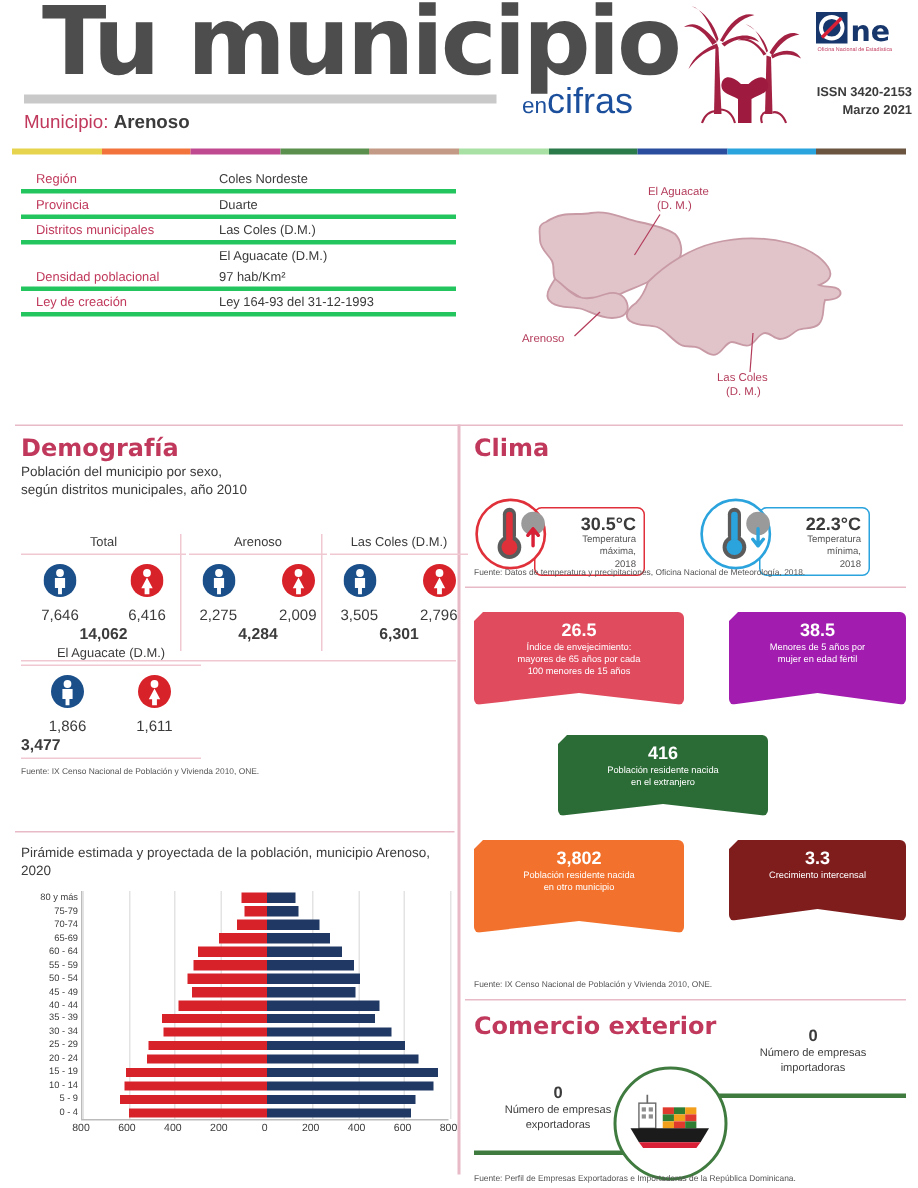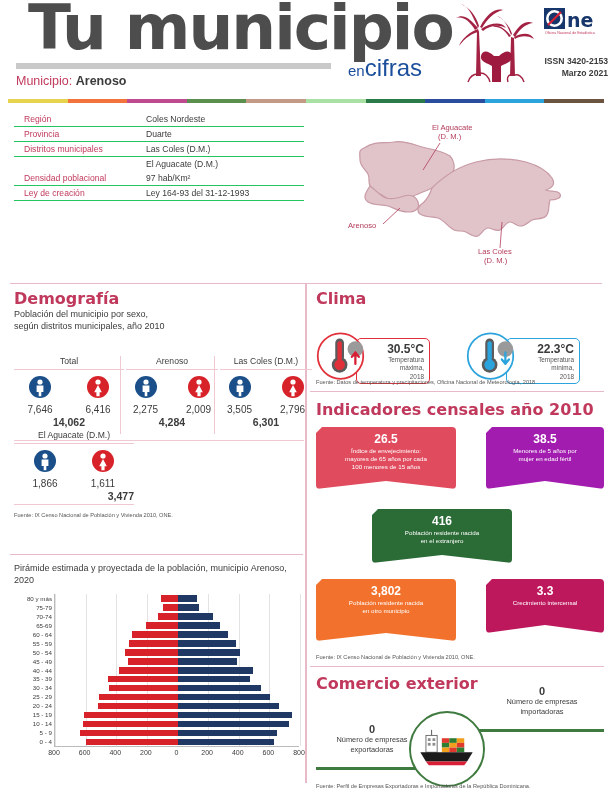--- a/index.html
+++ b/index.html
@@ -37,21 +37,21 @@
   .onelogo { position: absolute; left: 544px; top: 8px; width: 64px; }
   .issn { position: absolute; left: 505px; top: 55px; width: 103px; text-align: right;
           font-size: 8.6px; color: #3b3b3b; line-height: 1.45; font-weight: bold;}
 
   
   .strip { position: absolute; left: 8px; top: 99px; width: 596px; height: 4px; display: flex; }
   .strip div { flex: 1; height: 100%; }
 
   
   .info { position: absolute; left: 14px; top: 112px; width: 290px; }
-  .info-row { display: flex; border-bottom: 1px solid #22c55e; padding: 2px 0 2px 10px; }
+  .info-row { display: flex; border-bottom: 3px solid #22c55e; padding: 2px 0 2px 10px; }
   .info-row.noline { border-bottom: none; }
   .info-k { width: 122px; font-size: 8.6px; color: #c0395c; }
   .info-v { font-size: 8.6px; color: #3b3b3b; }
 
   
   .map { position: absolute; left: 320px; top: 108px; width: 285px; height: 168px; }
   .map svg { width: 100%; height: 100%; }
   .maplbl { font-size: 7.6px; fill: #b33b5a; font-family: "Liberation Sans", sans-serif; }
 
   
@@ -348,21 +348,21 @@
     </div>
     <div class="dsex">
       <span><svg viewBox="0 0 22 22" width="22" height="22">
               <circle cx="11" cy="11" r="11" fill="#d8222a"></circle>
     <circle cx="11" cy="6" r="2.6" fill="#fff"></circle>
     <path d="M11 9 L14.8 16.2 h-2.2 v4 h-3.2 v-4 h-2.2 z" fill="#fff"></path>
             </svg></span>
       <div class="dnum">1,611</div>
     </div>
   </div>
-  <div class="dtot" style="text-align:right">3,477</div>
+  <div class="dtot" style="text-align:left">3,477</div>
   <div class="dline" style="margin-top:2px"></div>
     </div>
   <div class="fuente fuente-demo">Fuente: IX Censo Nacional de Población y Vivienda 2010, ONE.</div>
   <div class="hr-demo"></div>
 
   <div class="pyr">
     <div class="pyr-title" id="pyr-title">Pirámide estimada y proyectada de la población, municipio Arenoso, 2020</div>
     <div class="pyr-chart" id="pyr-chart">
       <div class="pyr-plot" id="pyr-plot">
           <div class="grid-v" style="left:0px"></div>
@@ -508,21 +508,20 @@
                 <path d="M50 16 L50 28 M50 29 L46 24 M50 29 L54 24" stroke="#2ba3dd" stroke-width="2.6" fill="none" stroke-linecap="round"></path>
               </g>
   </svg></div>
   </div>
       </div>
   </div>
   <div class="fuente fuente-clima">Fuente: Datos de temperatura y precipitaciones, Oficina Nacional de Meteorología, 2018.</div>
   <div class="hr-clima"></div>
 
   <div class="indic">
-    <div class="sec-title">Indicadores censales año 2010</div>
     <div id="indic-wrap" style="position:relative;height:225px;margin-top:8px;">
         <div class="rib" style="left:0px;top:0px;width:140px;height:62px;background:#e14b5e;
            clip-path: polygon(0 6px, 6px 0, 100% 0, 100% 100%, 50% calc(100% - 8px), 0 100%);
            border-radius:4px;">
     <div class="rv">26.5</div>
     <div class="rt">Índice de envejecimiento:<br>mayores de 65 años por cada<br>100 menores de 15 años</div>
   </div>
         <div class="rib" style="left:170px;top:0px;width:118px;height:62px;background:#a21caf;
            clip-path: polygon(0 6px, 6px 0, 100% 0, 100% 100%, 50% calc(100% - 8px), 0 100%);
            border-radius:4px;">
@@ -534,21 +533,21 @@
            border-radius:4px;">
     <div class="rv">416</div>
     <div class="rt">Población residente nacida<br>en el extranjero</div>
   </div>
         <div class="rib" style="left:0px;top:152px;width:140px;height:62px;background:#f2712c;
            clip-path: polygon(0 6px, 6px 0, 100% 0, 100% 100%, 50% calc(100% - 8px), 0 100%);
            border-radius:4px;">
     <div class="rv">3,802</div>
     <div class="rt">Población residente nacida<br>en otro municipio</div>
   </div>
-        <div class="rib" style="left:170px;top:152px;width:118px;height:54px;background:#be185d;
+        <div class="rib" style="left:170px;top:152px;width:118px;height:54px;background:#7f1d1d;
            clip-path: polygon(0 6px, 6px 0, 100% 0, 100% 100%, 50% calc(100% - 8px), 0 100%);
            border-radius:4px;">
     <div class="rv">3.3</div>
     <div class="rt">Crecimiento intercensal</div>
   </div>
       </div>
   </div>
   <div class="fuente fuente-ind">Fuente: IX Censo Nacional de Población y Vivienda 2010, ONE.</div>
   <div class="hr-ind"></div>
 

